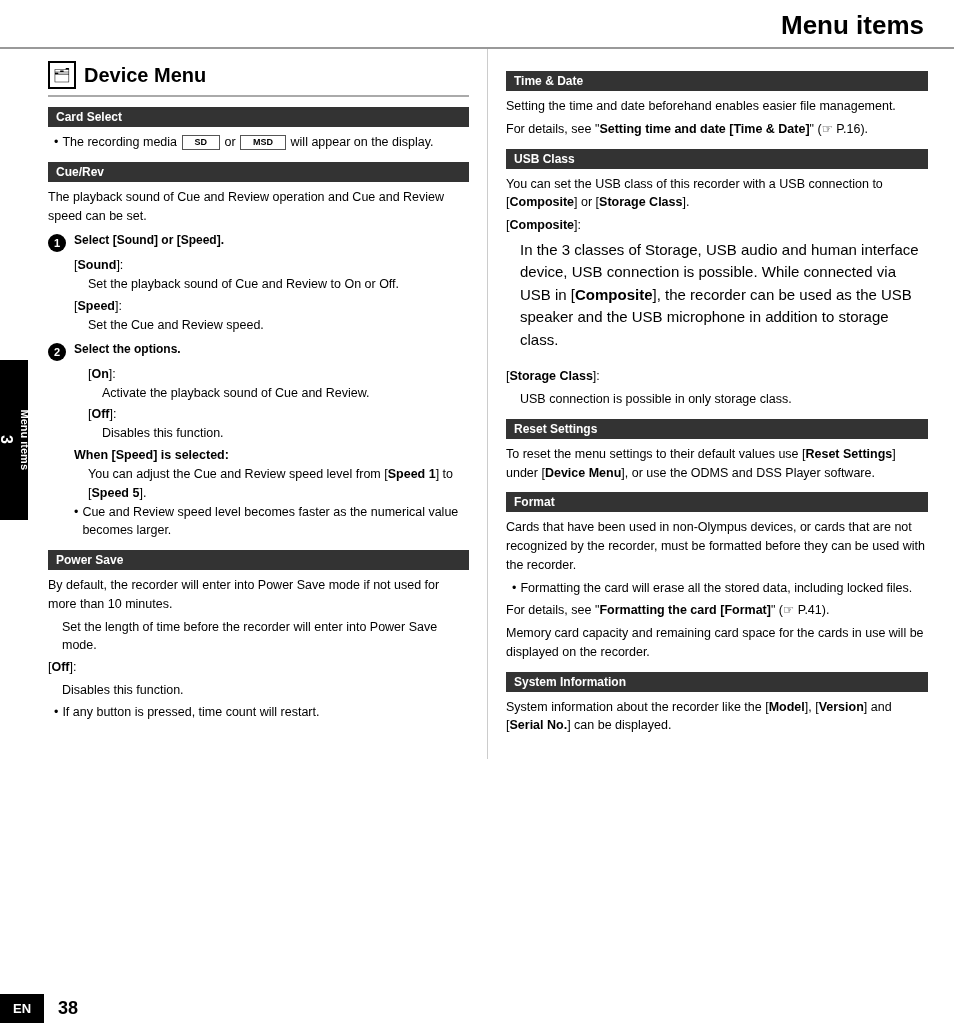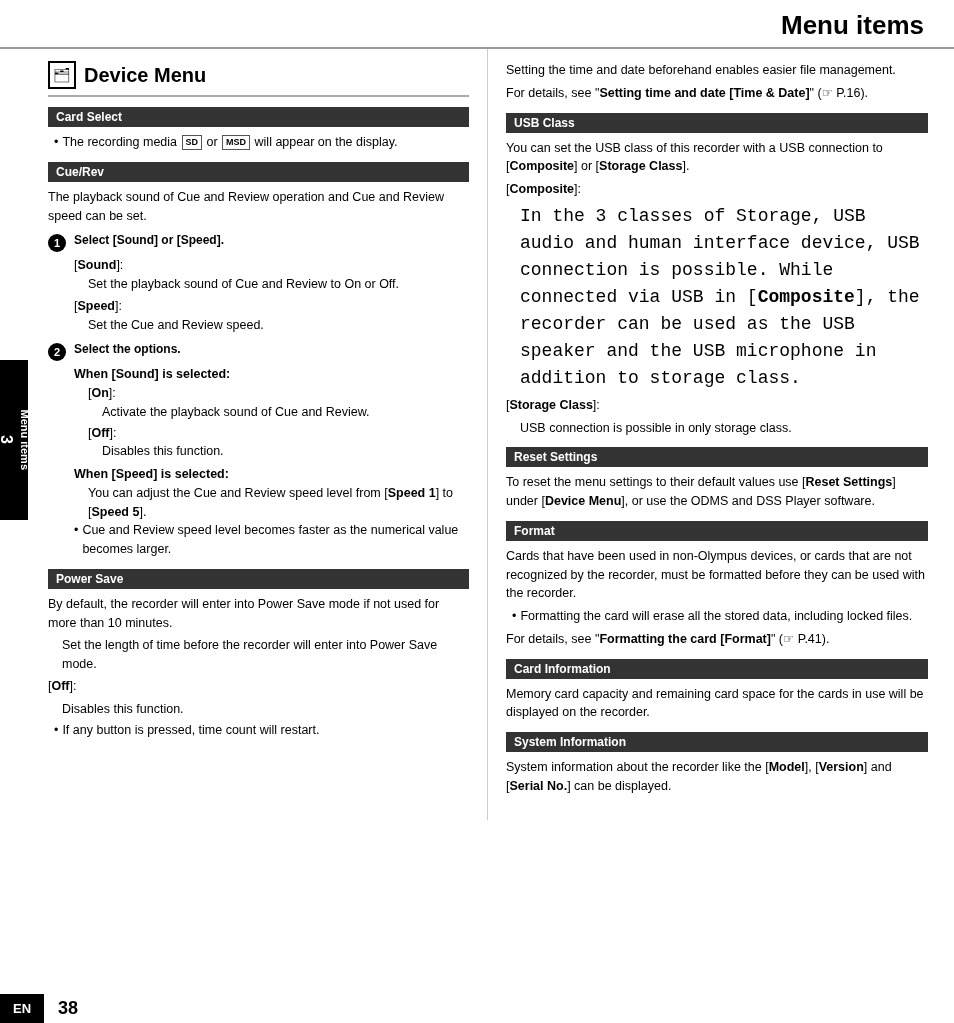--- a/index.html
+++ b/index.html
@@ -200,21 +200,21 @@
       font-weight: bold;
       display: flex;
       align-items: center;
     }
 
     
     .inline-icon {
       display: inline-block;
       border: 1px solid #555;
       font-size: 9px;
-      padding: 0 3px;
+      padding: 0 12px;
       margin: 0 1px;
       vertical-align: middle;
       font-weight: bold;
     }
   </style>
 </head>
 <body>
 
 <div class="page-header">
   <h1>Menu items</h1>
@@ -258,21 +258,20 @@
       <div class="indent-sub">Set the Cue and Review speed.</div>
     </div>
 
     <div class="step">
       <div class="step-number">2</div>
       <div>
         <div class="step-title">Select the options.</div>
       </div>
     </div>
     <div class="indent-block">
-      <div><b>When [Sound] is selected:</b></div>
       <div class="indent-sub">[<b>On</b>]:</div>
       <div style="margin-left:28px; font-size:12.5px; line-height:1.5;">Activate the playback sound of Cue and Review.</div>
       <div class="indent-sub" style="margin-top:2px;">[<b>Off</b>]:</div>
       <div style="margin-left:28px; font-size:12.5px; line-height:1.5;">Disables this function.</div>
       <div style="margin-top:4px;"><b>When [Speed] is selected:</b></div>
       <div class="indent-sub">You can adjust the Cue and Review speed level from [<b>Speed 1</b>] to [<b>Speed 5</b>].</div>
       <div class="bullet-item" style="margin-left:0;">
         <span class="bullet">•</span>
         <span>Cue and Review speed level becomes faster as the numerical value becomes larger.</span>
       </div>
@@ -285,42 +284,42 @@
     <div class="indent-sub" style="font-size:12.5px; line-height:1.5; margin-bottom:3px;">Disables this function.</div>
     <div class="bullet-item">
       <span class="bullet">•</span>
       <span>If any button is pressed, time count will restart.</span>
     </div>
 
   </div>
 
   <div class="right-col">
 
+    <div class="section-header">Time &amp; Date</div>
     <p class="body-text">Setting the time and date beforehand enables easier file management.</p>
     <p class="body-text">For details, see "<b>Setting time and date [Time &amp; Date]</b>" (☞ P.16).</p>
 
     <div class="section-header">USB Class</div>
     <p class="body-text">You can set the USB class of this recorder with a USB connection to [<b>Composite</b>] or [<b>Storage Class</b>].</p>
     <p class="body-text">[<b>Composite</b>]:</p>
-    <div class="indent-sub" style="font-size:18px; line-height:1.5; margin-bottom:4px;font-family:Liberation Mono, monospace;">In the 3 classes of Storage, USB audio and human interface device, USB connection is possible. While connected via USB in [<b>Composite</b>], the recorder can be used as the USB speaker and the USB microphone in addition to storage class.</div>
+    <div class="indent-sub" style="font-size:15px; line-height:1.5; margin-bottom:16px;">In the 3 classes of Storage, USB audio and human interface device, USB connection is possible. While connected via USB in [<b>Composite</b>], the recorder can be used as the USB speaker and the USB microphone in addition to storage class.</div>
     <p class="body-text">[<b>Storage Class</b>]:</p>
     <div class="indent-sub" style="font-size:12.5px; line-height:1.5; margin-bottom:4px;">USB connection is possible in only storage class.</div>
 
     <div class="section-header">Reset Settings</div>
     <p class="body-text">To reset the menu settings to their default values use [<b>Reset Settings</b>] under [<b>Device Menu</b>], or use the ODMS and DSS Player software.</p>
 
     <div class="section-header">Format</div>
     <p class="body-text">Cards that have been used in non-Olympus devices, or cards that are not recognized by the recorder, must be formatted before they can be used with the recorder.</p>
     <div class="bullet-item" style="margin-top:4px;">
       <span class="bullet">•</span>
       <span>Formatting the card will erase all the stored data, including locked files.</span>
     </div>
     <p class="body-text" style="margin-top:4px;">For details, see "<b>Formatting the card [Format]</b>" (☞ P.41).</p>
 
-    <div class="section-header">Card Information</div>
     <p class="body-text">Memory card capacity and remaining card space for the cards in use will be displayed on the recorder.</p>
 
     <div class="section-header">System Information</div>
     <p class="body-text">System information about the recorder like the [<b>Model</b>], [<b>Version</b>] and [<b>Serial No.</b>] can be displayed.</p>
 
   </div>
 </div>
 
 <div class="page-footer">
   <div class="footer-en">EN</div>

